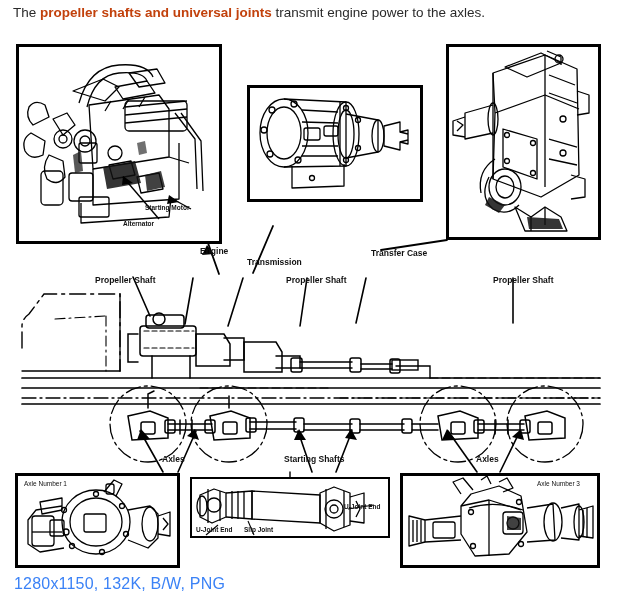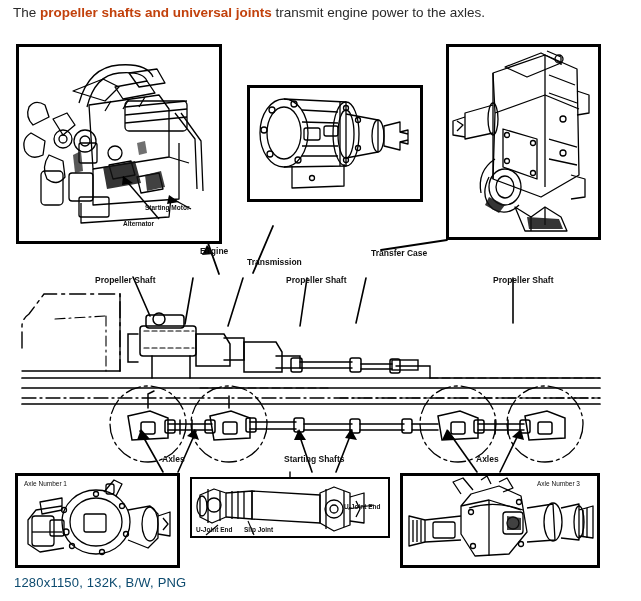--- a/index.html
+++ b/index.html
@@ -27,22 +27,22 @@
     color: #2a2a2a;
     white-space: nowrap;
   }
   #caption .b { font-weight: bold; color: #c2410c; }
 
   
   #meta {
     position: absolute;
     left: 14px;
     top: 575px;
-    font-size: 13px;
-    color: #0c4a6e;
+    font-size: 16px;
+    color: #3b82f6;
     letter-spacing: .2px;
   }
 
   
   #figure {
     position: absolute;
     left: 0; top: 26px;
     width: 641px; height: 546px;
   }
   #figure svg { display: block; }

